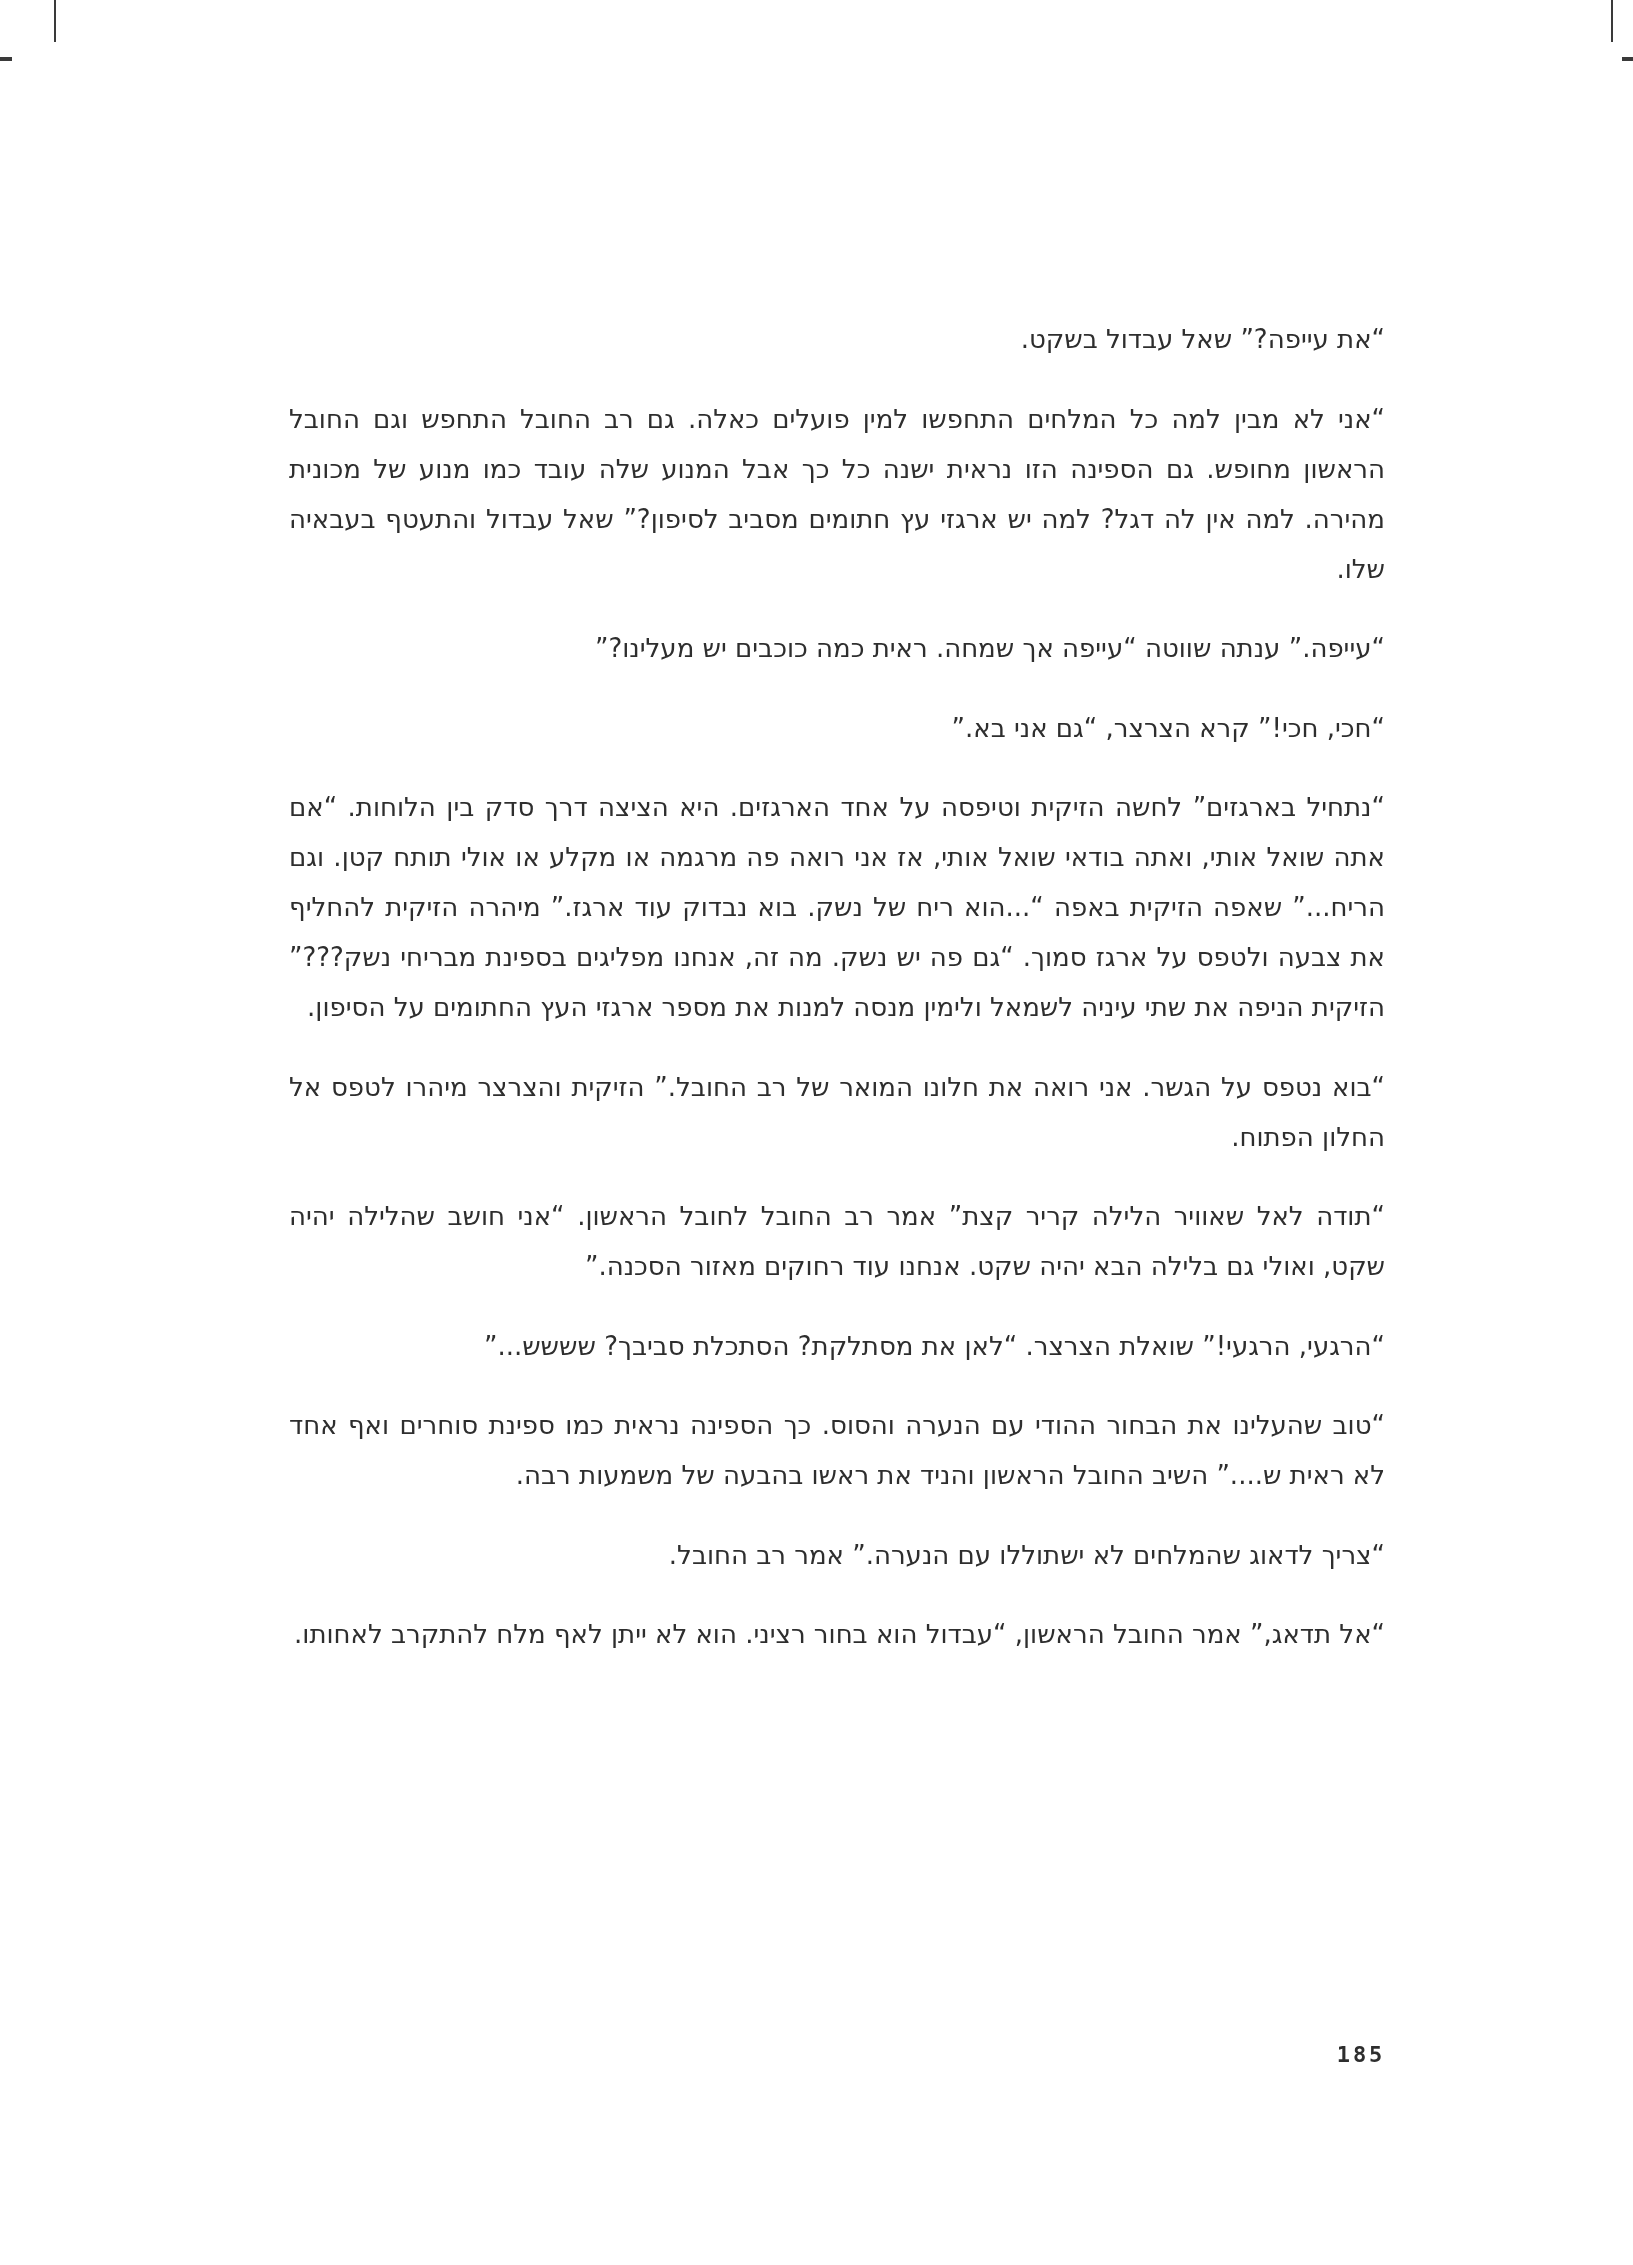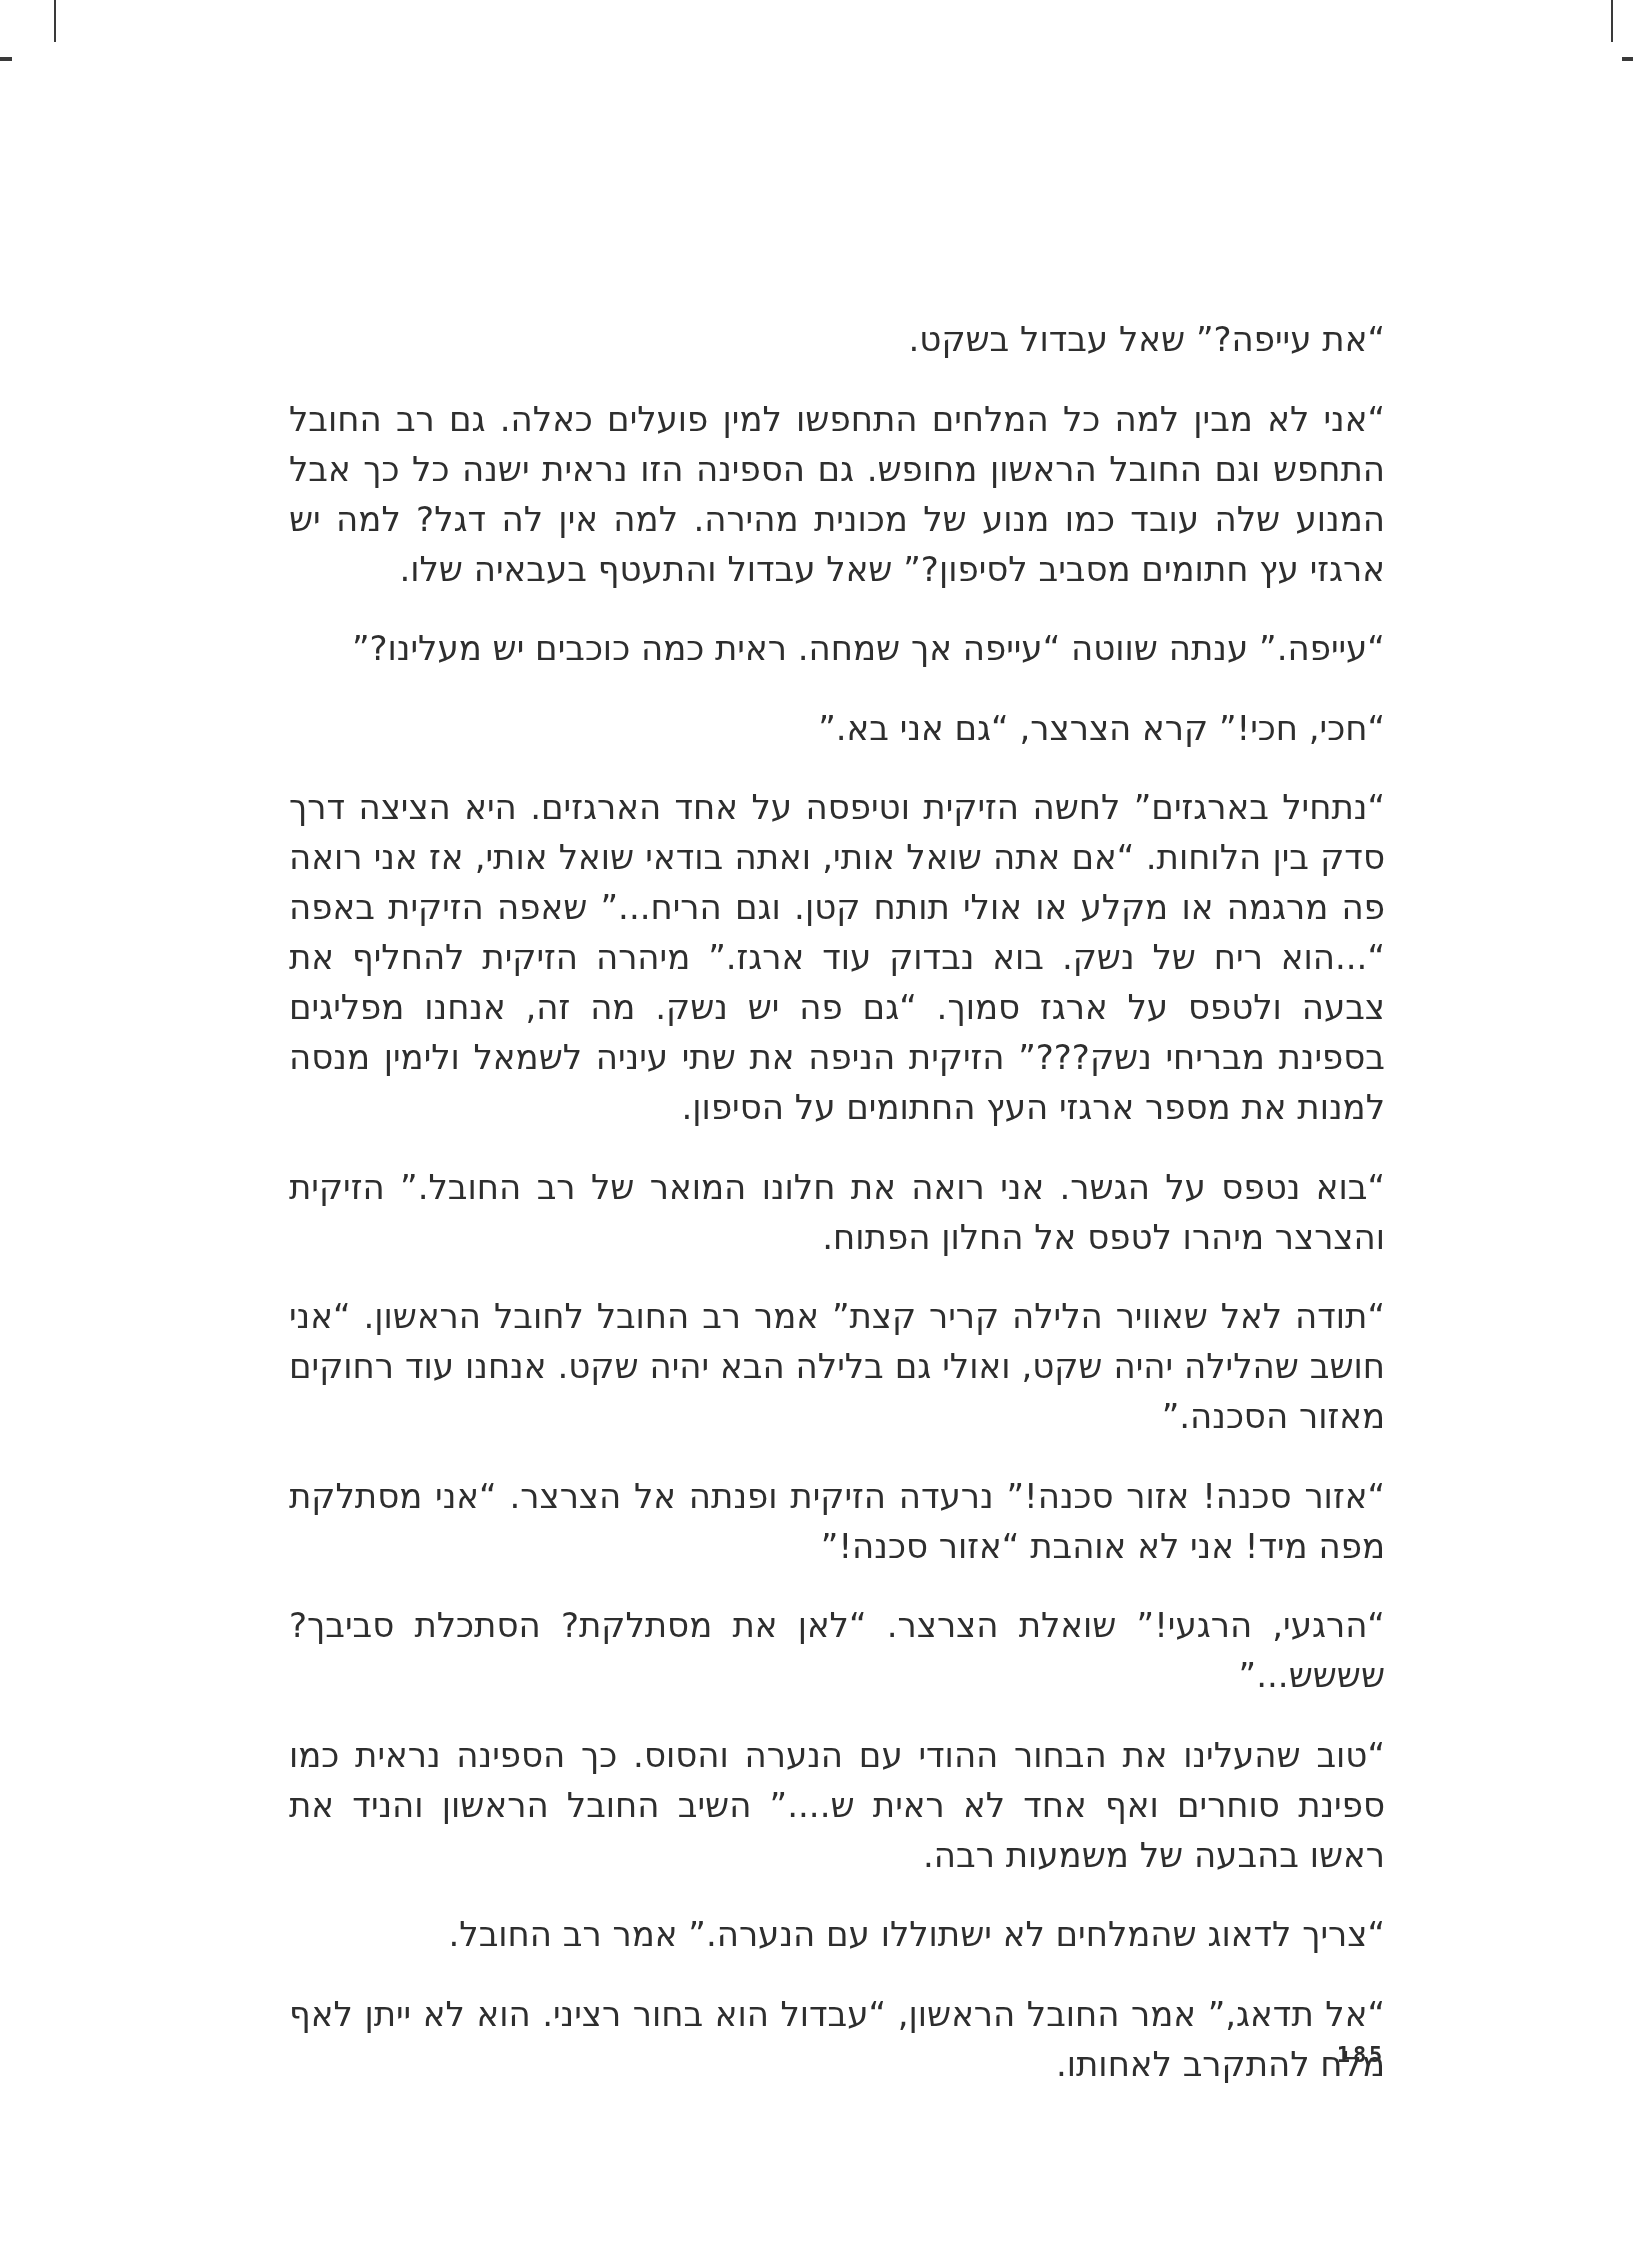--- a/index.html
+++ b/index.html
@@ -11,21 +11,21 @@
     overflow: hidden;
     font-family: "DejaVu Sans", sans-serif;
   }
   .textblock {
     position: absolute;
     top: 314px;
     right: 249px;
     width: 1096px;
     direction: rtl;
     text-align: justify;
-    font-size: 34px;
+    font-size: 26px;
     line-height: 50px;
     letter-spacing: 0px;
   }
   .para {
     margin: 0 0 29.5px 0;
     padding: 0;
   }
   .pagenum {
     position: absolute;
     top: 2042px;
@@ -55,21 +55,20 @@
   <div class="crop cm-h-right" style="background: rgb(58, 58, 58);"></div>
 
   <div class="textblock">
       <p class="para">“את עייפה?” שאל עבדול בשקט.</p>
       <p class="para">“אני לא מבין למה כל המלחים התחפשו למין פועלים כאלה. גם רב החובל התחפש וגם החובל הראשון מחופש. גם הספינה הזו נראית ישנה כל כך אבל המנוע שלה עובד כמו מנוע של מכונית מהירה. למה אין לה דגל? למה יש ארגזי עץ חתומים מסביב לסיפון?” שאל עבדול והתעטף בעבאיה שלו.</p>
       <p class="para">“עייפה.” ענתה שווטה “עייפה אך שמחה. ראית כמה כוכבים יש מעלינו?”</p>
       <p class="para">“חכי, חכי!” קרא הצרצר, “גם אני בא.”</p>
       <p class="para">“נתחיל בארגזים” לחשה הזיקית וטיפסה על אחד הארגזים. היא הציצה דרך סדק בין הלוחות. “אם אתה שואל אותי, ואתה בודאי שואל אותי, אז אני רואה פה מרגמה או מקלע או אולי תותח קטן. וגם הריח...” שאפה הזיקית באפה “...הוא ריח של נשק. בוא נבדוק עוד ארגז.” מיהרה הזיקית להחליף את צבעה ולטפס על ארגז סמוך. “גם פה יש נשק. מה זה, אנחנו מפליגים בספינת מבריחי נשק???” הזיקית הניפה את שתי עיניה לשמאל ולימין מנסה למנות את מספר ארגזי העץ החתומים על הסיפון.</p>
       <p class="para">“בוא נטפס על הגשר. אני רואה את חלונו המואר של רב החובל.” הזיקית והצרצר מיהרו לטפס אל החלון הפתוח.</p>
       <p class="para">“תודה לאל שאוויר הלילה קריר קצת” אמר רב החובל לחובל הראשון. “אני חושב שהלילה יהיה שקט, ואולי גם בלילה הבא יהיה שקט. אנחנו עוד רחוקים מאזור הסכנה.”</p>
-      <p class="para">“אזור סכנה! אזור סכנה!” נרעדה הזיקית ופנתה אל הצרצר. “אני מסתלקת מפה מיד! אני לא אוהבת “אזור סכנה!”</p>
       <p class="para">“הרגעי, הרגעי!” שואלת הצרצר. “לאן את מסתלקת? הסתכלת סביבך? שששש...”</p>
       <p class="para">“טוב שהעלינו את הבחור ההודי עם הנערה והסוס. כך הספינה נראית כמו ספינת סוחרים ואף אחד לא ראית ש....” השיב החובל הראשון והניד את ראשו בהבעה של משמעות רבה.</p>
       <p class="para">“צריך לדאוג שהמלחים לא ישתוללו עם הנערה.” אמר רב החובל.</p>
       <p class="para">“אל תדאג,” אמר החובל הראשון, “עבדול הוא בחור רציני. הוא לא ייתן לאף מלח להתקרב לאחותו.</p>
     </div>
 
   <div class="pagenum">185</div>
 
 </div>
 

